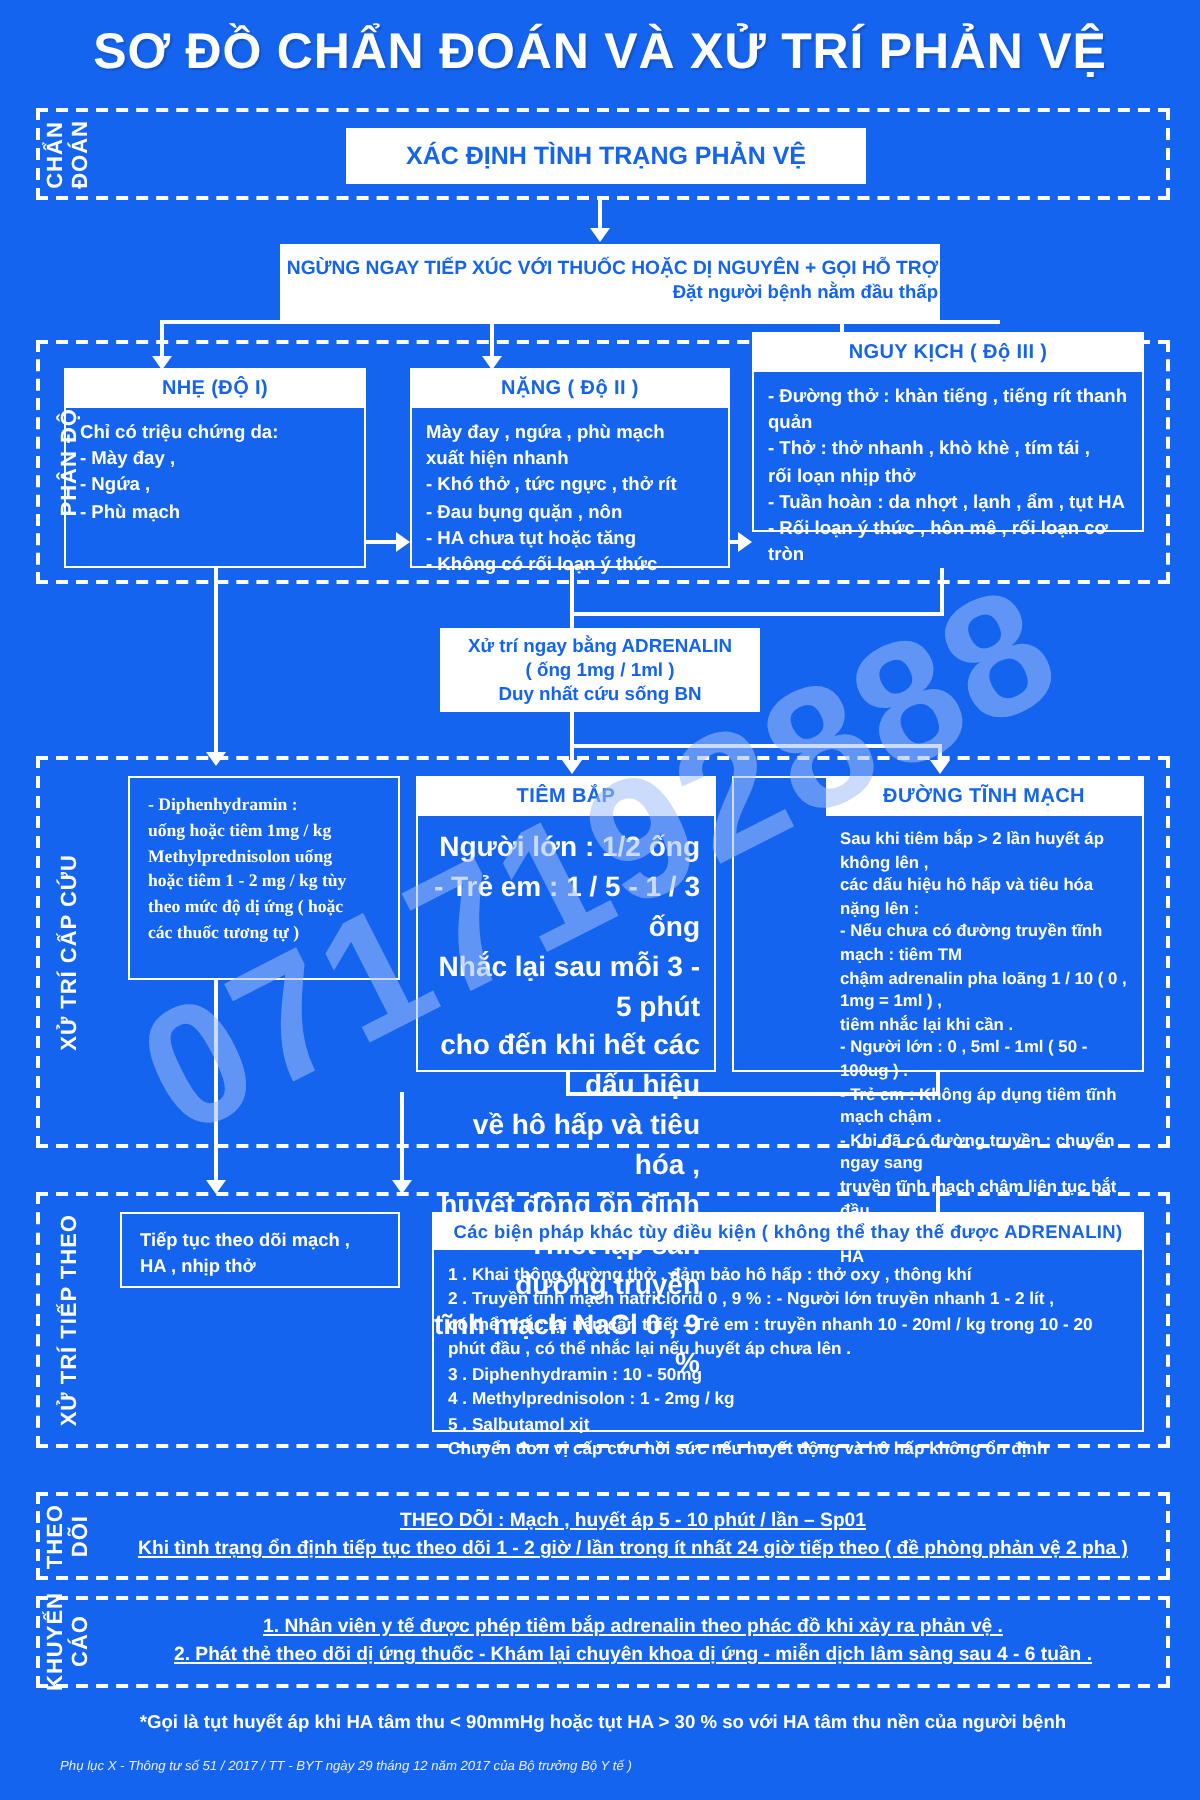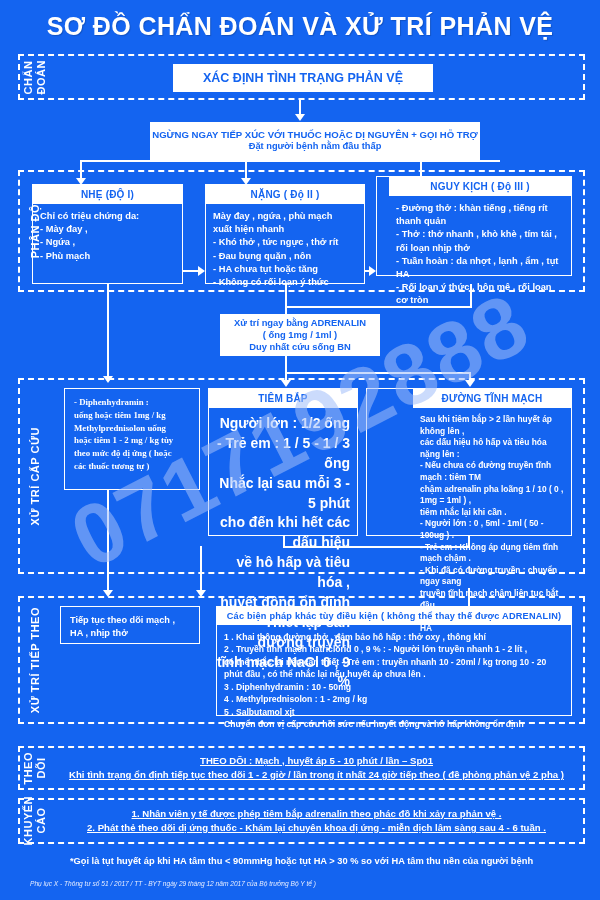--- a/index.html
+++ b/index.html
@@ -177,21 +177,21 @@
     <div class="band-body">
       <div class="wbox" style="left:123px; top:8px; width:260px; height:28px; font-size:12.5px;">
         <div class="l">XÁC ĐỊNH TÌNH TRẠNG PHẢN VỆ</div>
       </div>
     </div>
   </div>
 
   <div class="ln vl" style="left:299px; top:100px; height:16px;"></div>
   <div class="arw" style="left:295px; top:114px;"></div>
 
-  <div class="wbox" style="left:150px; top:122px; width:330px; height:38px;">
+  <div class="wbox" style="left:140px; top:122px; width:330px; height:38px;align-items:flex-end;">
     <div class="l" style="font-size:9.6px;">NGỪNG NGAY TIẾP XÚC VỚI THUỐC HOẶC DỊ NGUYÊN + GỌI HỖ TRỢ</div>
     <div class="l" style="font-size:9.3px; font-weight:bold;">Đặt người bệnh nằm đầu thấp</div>
   </div>
 
   <div class="ln hl" style="left:80px; top:160px; width:420px;"></div>
   <div class="ln vl" style="left:80px; top:160px; height:22px;"></div>
   <div class="ln vl" style="left:245px; top:160px; height:22px;"></div>
   <div class="ln vl" style="left:420px; top:160px; height:22px;"></div>
   <div class="arw" style="left:76px; top:178px;"></div>
   <div class="arw" style="left:241px; top:178px;"></div>
@@ -215,21 +215,21 @@
   <div class="obox" style="left:205px; top:184px; width:160px; height:100px;">
     <div class="hdr">NẶNG ( Độ II )</div>
     <div class="body">Mày đay , ngứa , phù mạch
 xuất hiện nhanh
 - Khó thở , tức ngực , thở rít
 - Đau bụng quặn , nôn
 - HA chưa tụt hoặc tăng
 - Không có rối loạn ý thức</div>
   </div>
 
-  <div class="obox" style="left:376px; top:176px; width:196px; height:100px;padding-left:12px;">
+  <div class="obox" style="left:376px; top:166px; width:196px; height:100px;">
     <div class="hdr">NGUY KỊCH ( Độ III )</div>
     <div class="body">- Đường thở : khàn tiếng , tiếng rít thanh quản
 - Thở : thở nhanh , khò khè , tím tái ,
 rối loạn nhịp thở
 - Tuần hoàn : da nhợt , lạnh , ẩm , tụt HA
 - Rối loạn ý thức , hôn mê , rối loạn cơ tròn</div>
   </div>
 
   <div class="ln hl" style="left:183px; top:270px; width:16px;"></div>
   <div class="arw-r" style="left:198px; top:266px;"></div>

